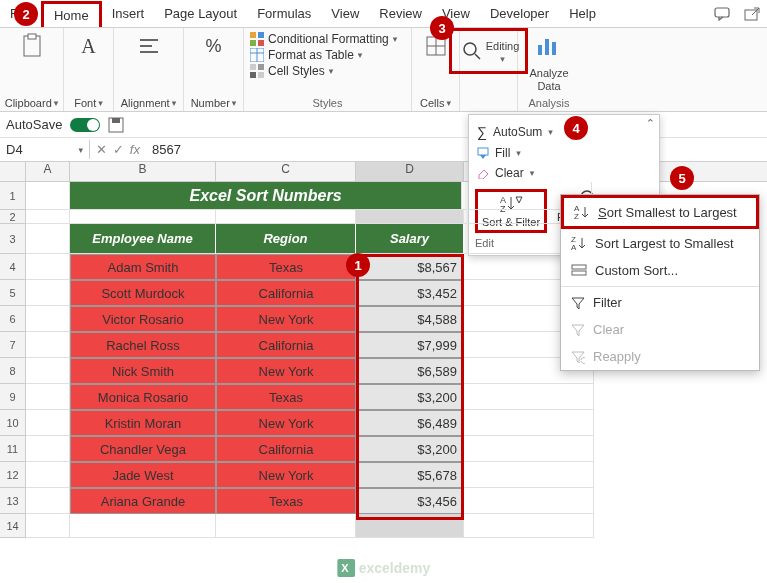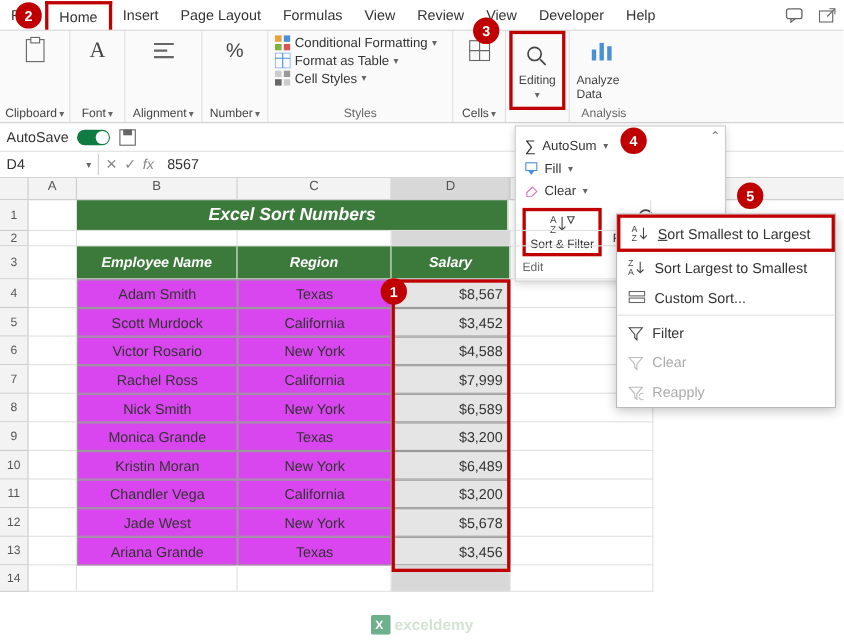--- a/index.html
+++ b/index.html
@@ -14,21 +14,21 @@
 
   
   .ribbon { display: flex; height: 84px; border-bottom: 1px solid #d0d0d0; background: #fafafa; }
   .rg { border-right: 1px solid #e0e0e0; padding: 4px 6px 2px 6px; display: flex; flex-direction: column; align-items: center; justify-content: space-between; }
   .rg .icon { width: 28px; height: 28px; display: flex; align-items: center; justify-content: center; color: #444; }
   .rg .lbl { font-size: 11px; color: #444; margin-top: 2px; display: flex; align-items: center; gap: 2px; }
   .rg .stack { display: flex; flex-direction: column; gap: 2px; font-size: 12px; }
   .rg .stack .row { display: flex; align-items: center; gap: 4px; cursor: pointer; }
   .rg .grp-label { font-size: 11px; color: #666; }
   .rg.styles { align-items: flex-start; }
-  .editing-btn { border: 3px solid #c00000; padding: 6px 6px; display: flex; flex-direction: column; align-items: center; }
+  .editing-btn { border: 3px solid #c00000; padding: 6px 6px; display: flex; flex-direction: row; align-items: center; }
 
   
   .autosave-row { display: flex; align-items: center; height: 26px; padding: 0 6px; gap: 8px; border-bottom: 1px solid #e0e0e0; }
   .toggle { width: 30px; height: 14px; background: #107c41; border-radius: 7px; position: relative; }
   .toggle::after { content: ''; position: absolute; right: 1px; top: 1px; width: 12px; height: 12px; background: #fff; border-radius: 50%; }
 
   
   .formula-row { display: flex; align-items: center; height: 24px; border-bottom: 1px solid #d0d0d0; }
   .name-box { width: 90px; border-right: 1px solid #ccc; padding: 2px 6px; display: flex; justify-content: space-between; align-items: center; }
   .fbar-btns { display: flex; gap: 6px; padding: 0 6px; color: #888; }
@@ -50,21 +50,21 @@
   .sheet-row .rh { width: 26px; background: #f3f3f3; border-right: 1px solid #ccc; border-bottom: 1px solid #ccc; text-align: center; font-size: 11px; color: #555; display: flex; align-items: center; justify-content: center; }
   .sheet-row .cell { border-right: 1px solid #e0e0e0; border-bottom: 1px solid #e0e0e0; display: flex; align-items: center; padding: 0 6px; }
 
   
   .title-bar { background: #3c7a3c; color: #fff; font-weight: bold; font-style: italic; font-size: 16px; justify-content: center; }
 
   
   .thdr { background: #3c7a3c; color: #fff; font-weight: bold; font-style: italic; justify-content: center; border-right: 1px solid #fff !important; }
 
   
-  .tc { justify-content: center; border: 1px solid #999 !important; background: #d946ef; }
+  .tc { justify-content: center; border: 1px solid #999 !important; background: #ef4444; }
   .tc.sel { background: #e5e5e5; justify-content: flex-end; }
 
   
   .sel-box { position: absolute; border: 3px solid #c00000; pointer-events: none; }
 
   
   .callout { position: absolute; width: 24px; height: 24px; background: #c00000; color: #fff; border-radius: 50%; display: flex; align-items: center; justify-content: center; font-size: 13px; font-weight: bold; z-index: 50; }
 
   
   .edit-panel { position: absolute; top: 114px; left: 468px; width: 192px; background: #fff; border: 1px solid #ccc; box-shadow: 0 2px 8px rgba(0,0,0,0.2); padding: 6px; }
@@ -222,21 +222,21 @@
     </div>
   </div>
   <div class="rg" style="width:62px;border-right:none">
     <div class="icon">
         <svg width="26" height="22">
           <rect x="2" y="10" width="4" height="10" fill="#4a90d9"></rect>
           <rect x="9" y="4" width="4" height="16" fill="#4a90d9"></rect>
           <rect x="16" y="7" width="4" height="13" fill="#4a90d9"></rect>
         </svg>
       </div>
-    <div class="lbl" style="text-align:left;line-height:1.1">
+    <div class="lbl" style="text-align:center;line-height:1.1">
         <span>Analyze Data</span>
       </div>
     <div class="grp-label">Analysis</div>
   </div>
 </div>
 
 <div class="edit-panel">
   <span class="collapse-btn">⌃</span>
   <div class="eprow">
     <span style="font-size:14px">∑</span>
@@ -420,21 +420,21 @@
         <div class="rh">8</div>
         <div class="cell col-A"></div>
         <div class="cell tc col-B">Nick Smith</div>
         <div class="cell tc col-C">New York</div>
         <div class="cell tc sel col-D">$6,589</div>
         <div class="cell col-E"></div>
       </div>
       <div class="sheet-row" style="height: 26px;">
         <div class="rh">9</div>
         <div class="cell col-A"></div>
-        <div class="cell tc col-B">Monica Grande</div>
+        <div class="cell tc col-B">Monica Rosario</div>
         <div class="cell tc col-C">Texas</div>
         <div class="cell tc sel col-D">$3,200</div>
         <div class="cell col-E"></div>
       </div>
       <div class="sheet-row" style="height: 26px;">
         <div class="rh">10</div>
         <div class="cell col-A"></div>
         <div class="cell tc col-B">Kristin Moran</div>
         <div class="cell tc col-C">New York</div>
         <div class="cell tc sel col-D">$6,489</div>

